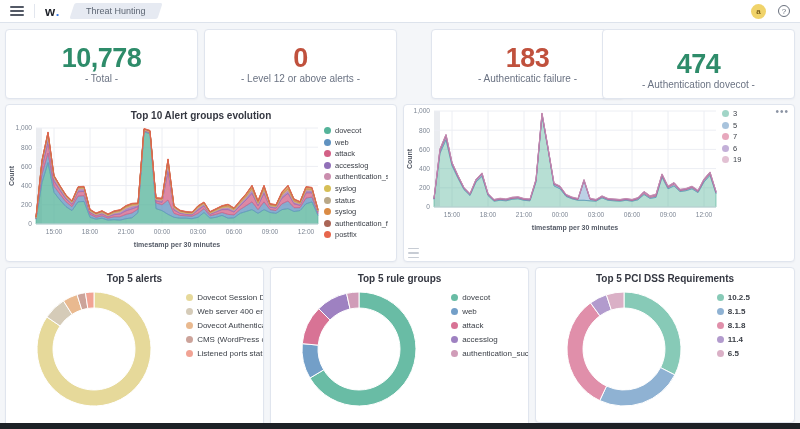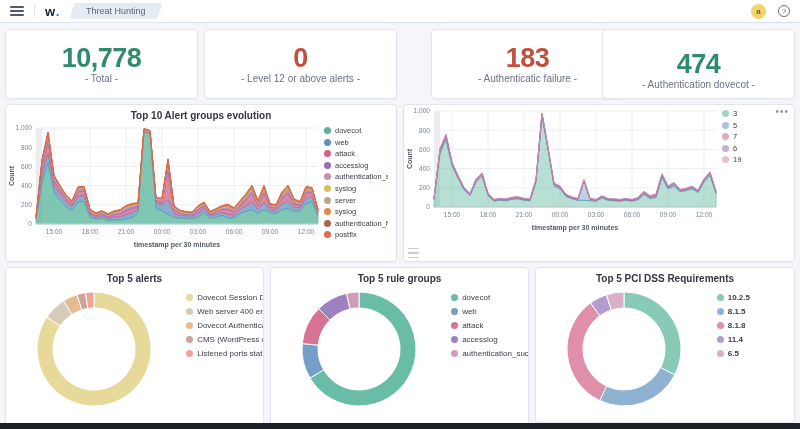--- a/index.html
+++ b/index.html
@@ -138,21 +138,21 @@
           <div class="legend-item">
             <span class="legend-dot" style="background: rgb(202, 142, 174); opacity: 1;"></span>
             <span>authentication_succes</span>
           </div>
           <div class="legend-item">
             <span class="legend-dot" style="background: rgb(214, 191, 87); opacity: 1;"></span>
             <span>syslog</span>
           </div>
           <div class="legend-item">
             <span class="legend-dot" style="background: rgb(185, 168, 136); opacity: 1;"></span>
-            <span>server</span>
+            <span>status</span>
           </div>
           <div class="legend-item">
             <span class="legend-dot" style="background: rgb(218, 139, 69); opacity: 1;"></span>
             <span>syslog</span>
           </div>
           <div class="legend-item">
             <span class="legend-dot" style="background: rgb(170, 101, 86); opacity: 1;"></span>
             <span>authentication_failed</span>
           </div>
           <div class="legend-item">

